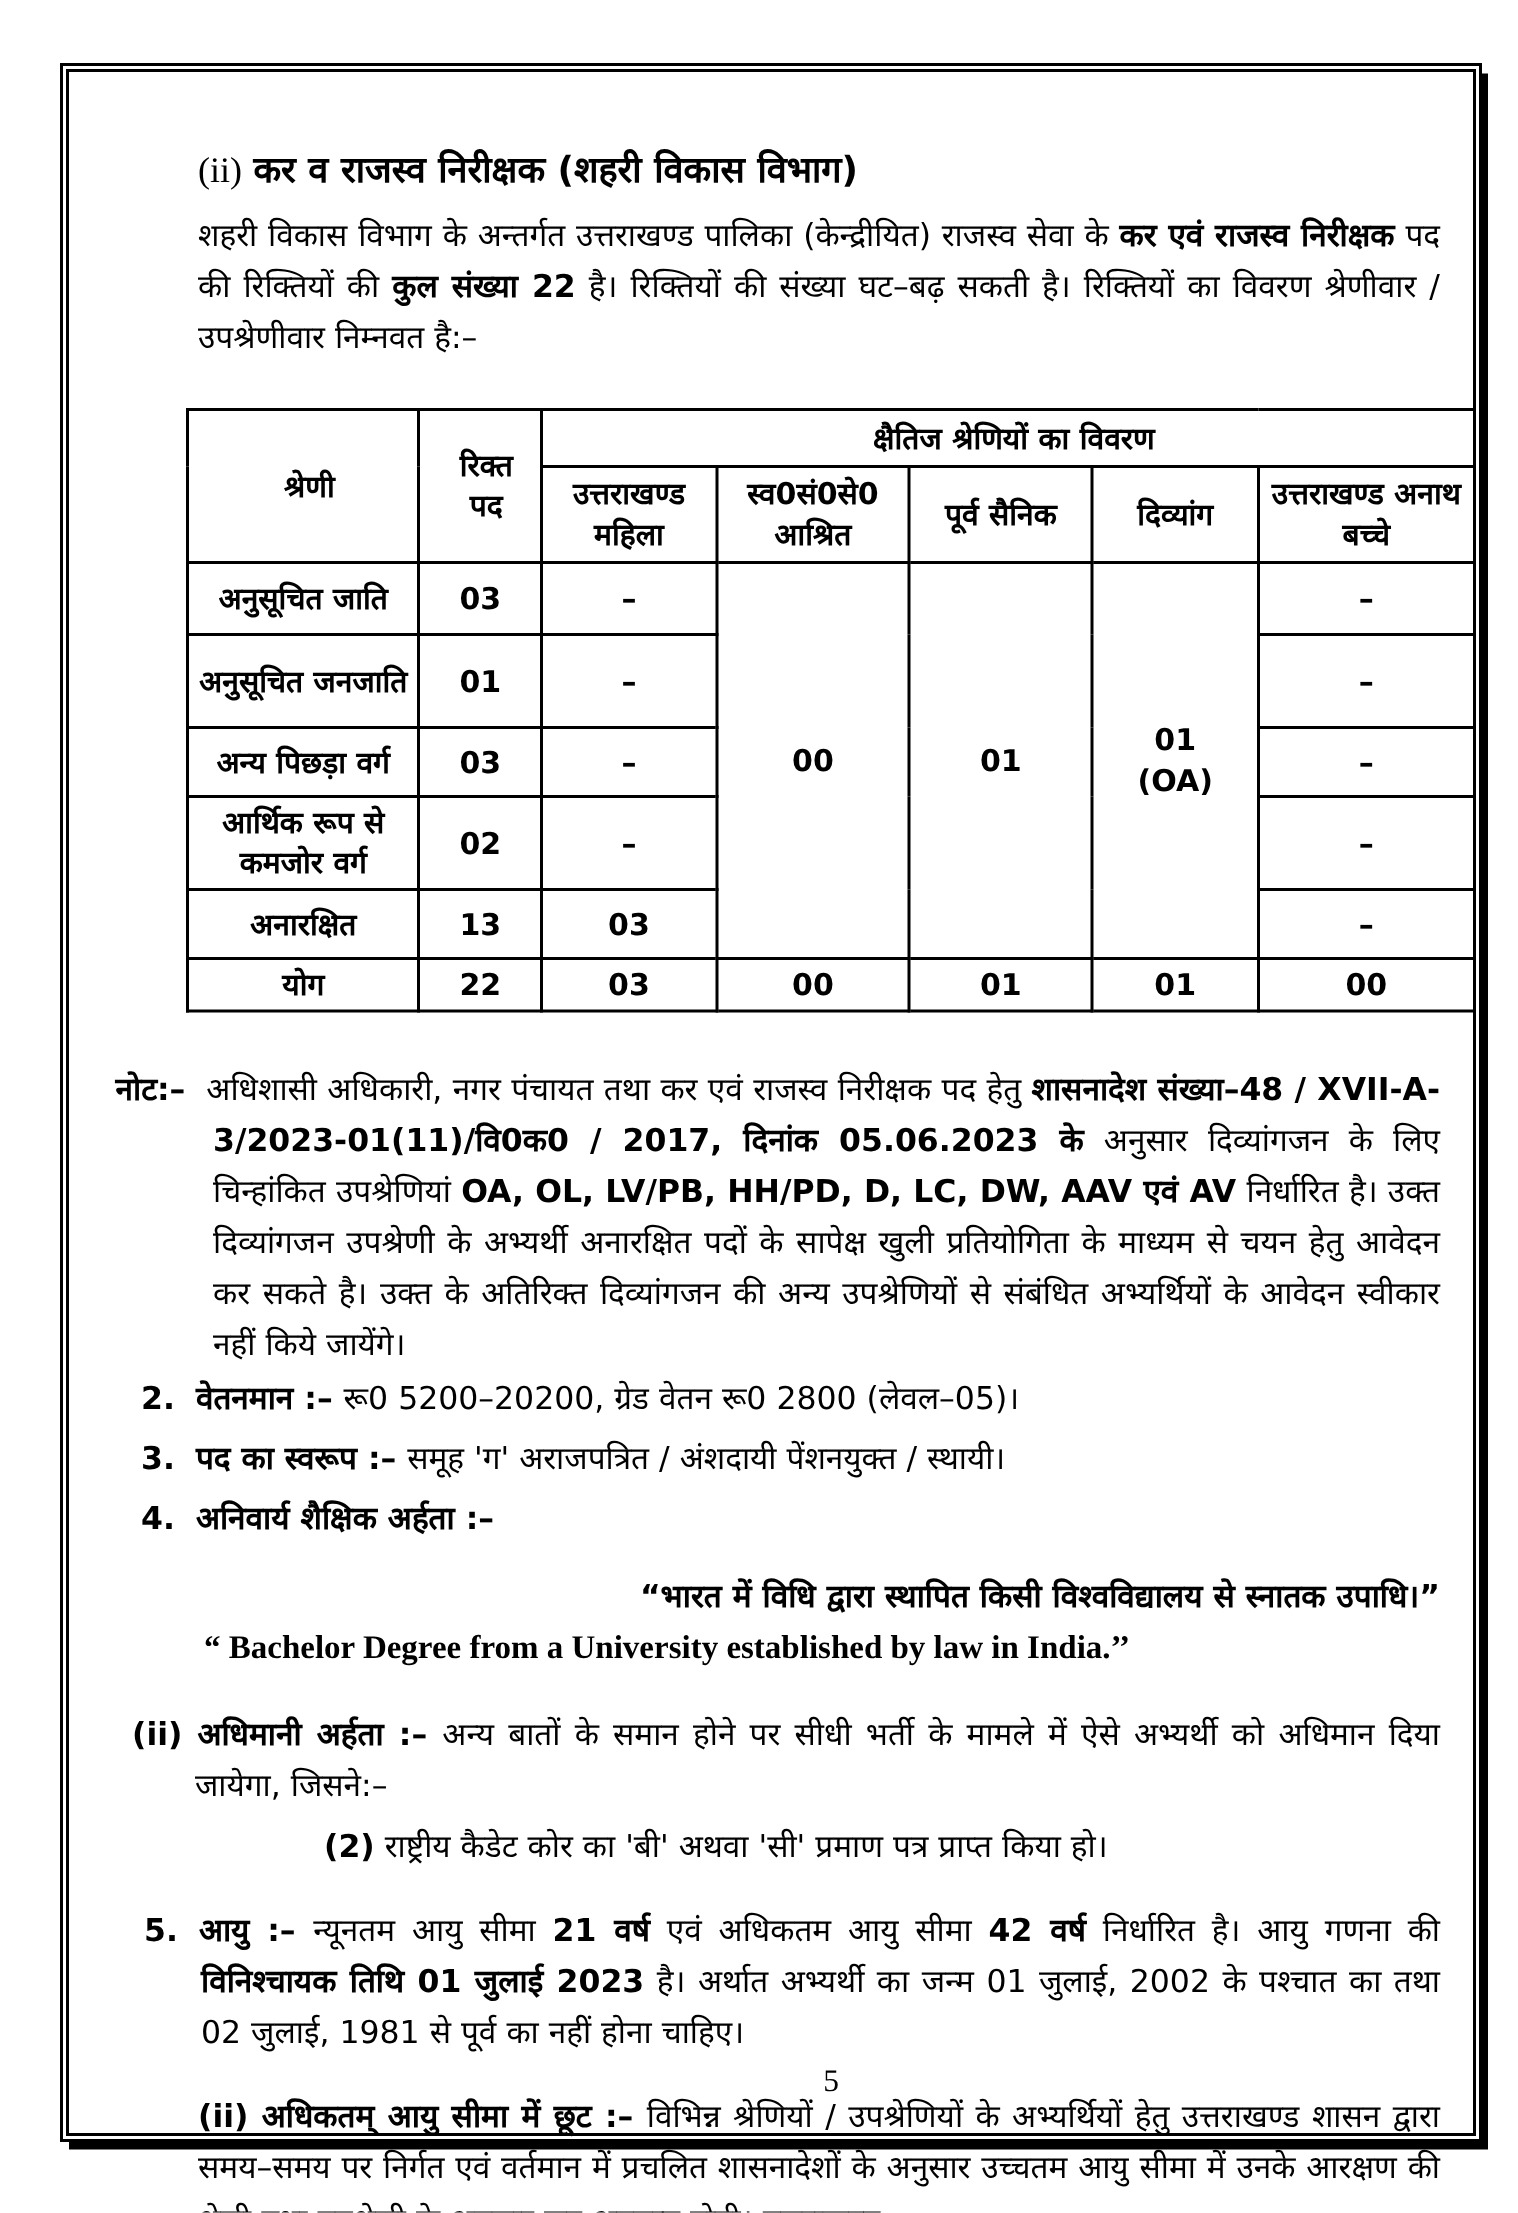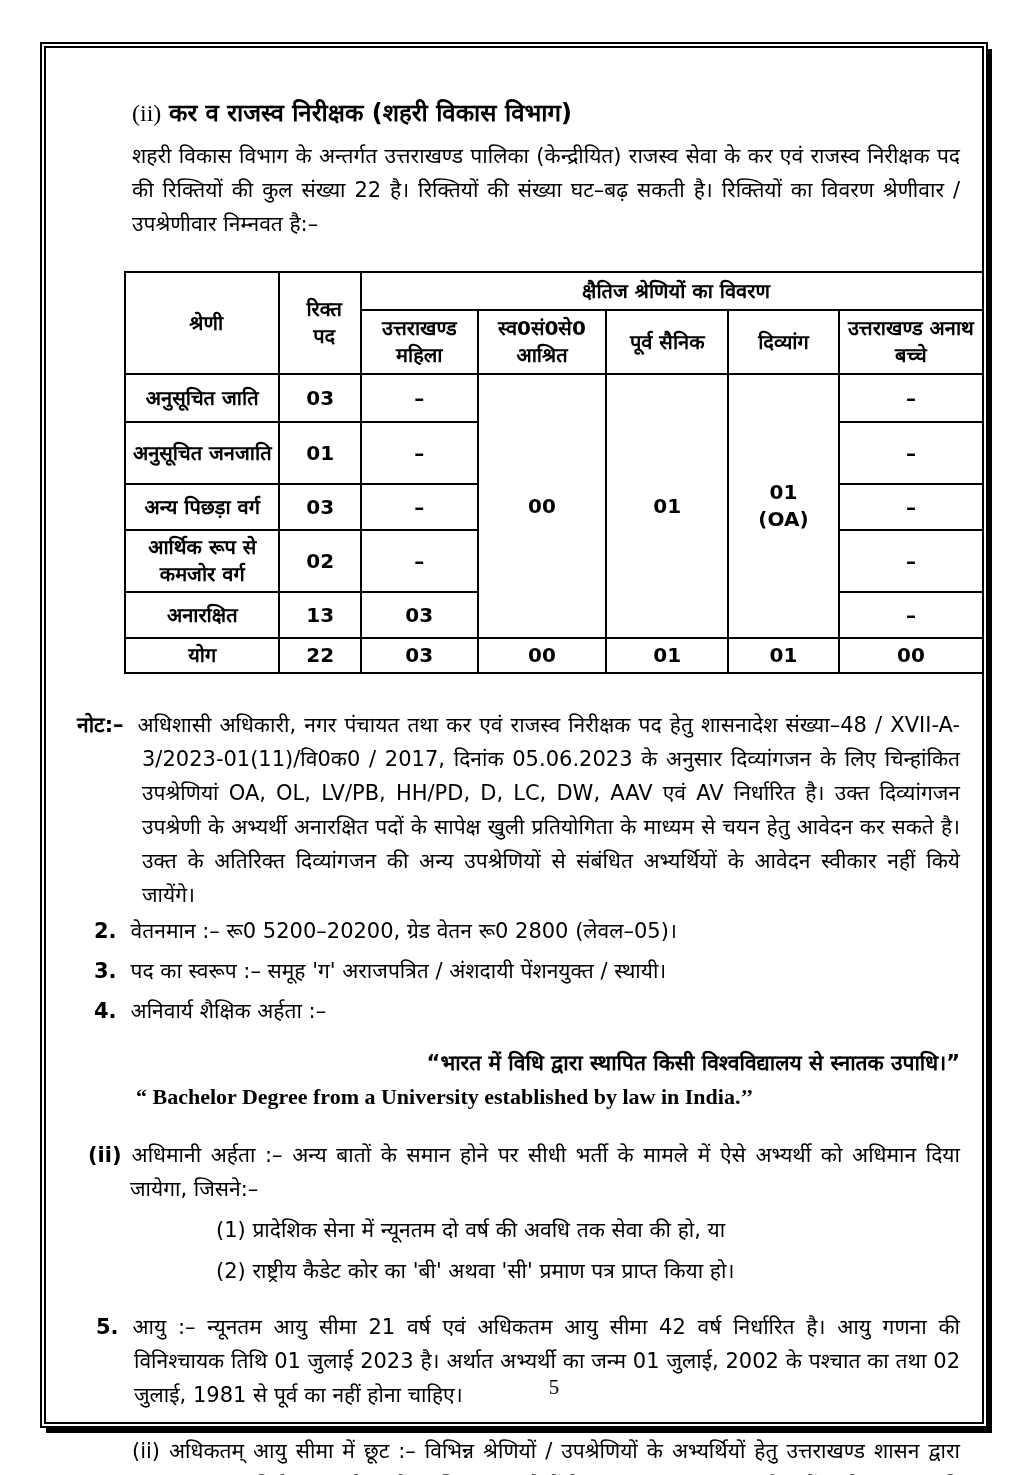--- a/index.html
+++ b/index.html
@@ -24,21 +24,21 @@
   .heading {
     margin:16px 0 0 56px; font-size:24px; line-height:1.3;
     font-family:"DejaVu Sans","Liberation Sans",sans-serif;
   }
   .heading .h-num { font-weight:normal; font-family:"Liberation Serif",serif; }
   .heading .h-text { font-weight:bold; }
   p.body-text {
     font-size:21px; line-height:1.62; text-align:justify;
     font-family:"DejaVu Sans","Liberation Sans",sans-serif;
   }
-  p.body-text b { font-weight:normal; }
+  p.body-text b { font-weight:bold; }
   .intro { margin:10px 0 0 56px; }
   
   .vtable-wrap { margin:30px 0 0 48px; width:860px; }
   table.vtable {
     width:100%; border-collapse:collapse; table-layout:fixed;
     font-family:"DejaVu Sans","Liberation Sans",sans-serif;
     font-size:20px; font-weight:bold; text-align:center;
   }
   table.vtable th, table.vtable td {
     border:2px solid #000; padding:3px 4px; line-height:1.35; vertical-align:middle;
@@ -183,21 +183,20 @@
         <span class="item-num">4.</span><span><b>अनिवार्य शैक्षिक अर्हता :–</b></span>
       </p>
 
       <p class="quote">“भारत में विधि द्वारा स्थापित किसी विश्वविद्यालय से स्नातक उपाधि।”</p>
       <p class="quote-en">“ Bachelor Degree from a University established by law in India.’’</p>
 
       <p class="body-text pref">
         <span class="pref-marker">(ii)</span><span><b>अधिमानी अर्हता :– </b><span>अन्य बातों के समान होने पर सीधी भर्ती के मामले में ऐसे अभ्यर्थी को अधिमान दिया जायेगा, जिसने:–</span></span>
       </p>
 
-      <p class="body-text sub-item"><b>(1)</b><span> प्रादेशिक सेना में न्यूनतम दो वर्ष की अवधि तक सेवा की हो, या</span></p>
       <p class="body-text sub-item"><b>(2)</b><span> राष्ट्रीय कैडेट कोर का 'बी' अथवा 'सी' प्रमाण पत्र प्राप्त किया हो।</span></p>
 
       <p class="body-text age">
         <span class="item-num">5.</span><span><b>आयु :– </b><span>न्यूनतम आयु सीमा </span><b>21 वर्ष</b><span> एवं अधिकतम आयु सीमा </span><b>42 वर्ष</b><span> निर्धारित है। आयु गणना की </span><b>विनिश्चायक तिथि 01 जुलाई 2023</b><span> है। अर्थात अभ्यर्थी का जन्म 01 जुलाई, 2002 के पश्चात का तथा 02 जुलाई, 1981 से पूर्व का नहीं होना चाहिए।</span></span>
       </p>
 
       <p class="body-text relax"><b>(ii) </b><b>अधिकतम् आयु सीमा में छूट :– </b><span>विभिन्न श्रेणियों / उपश्रेणियों के अभ्यर्थियों हेतु उत्तराखण्ड शासन द्वारा समय–समय पर निर्गत एवं वर्तमान में प्रचलित शासनादेशों के अनुसार उच्चतम आयु सीमा में उनके आरक्षण की श्रेणी तथा उपश्रेणी के अनुसार छूट अनुमन्य होगी। उत्तराखण्ड </span></p>
 
     </div>
     <div class="pagenum">5</div>

